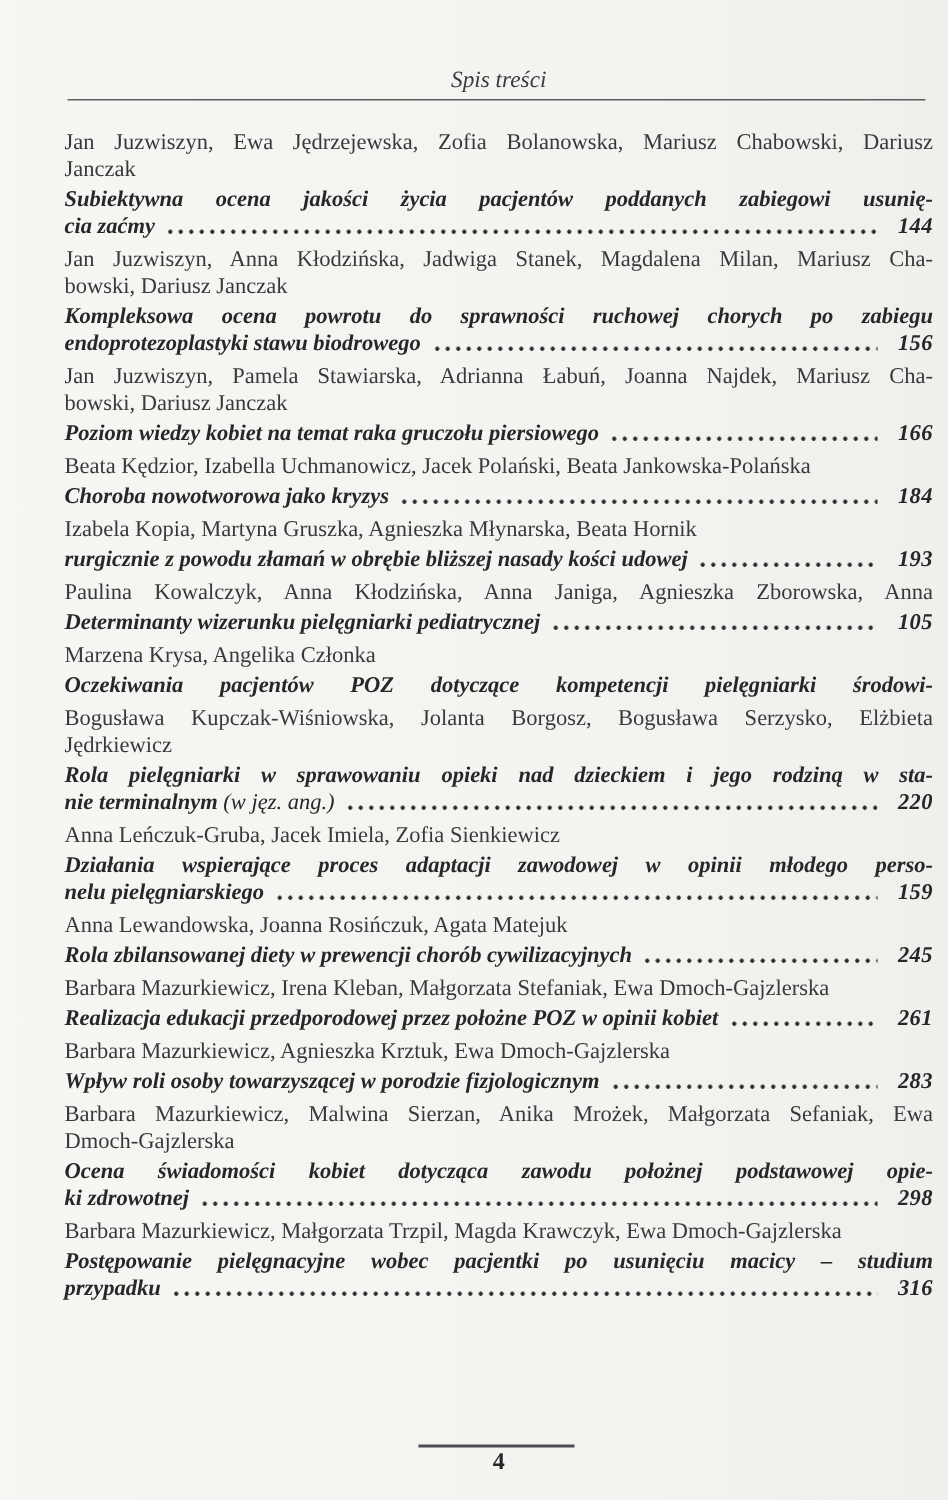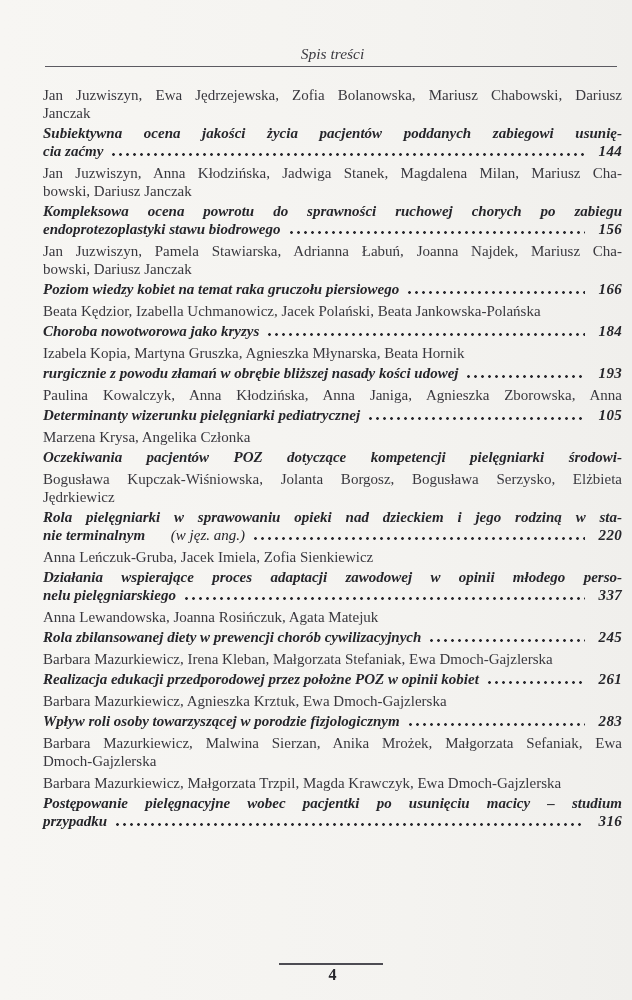--- a/index.html
+++ b/index.html
@@ -29,21 +29,21 @@
   .a-line.fill { text-align:justify; text-align-last:justify; }
   .t-block { margin-top:2px;font-style:italic; }
   .t-line {
     font-weight:bold; font-size:15px; line-height:18px; color:#26262b;
     text-align:justify; text-align-last:justify;
   }
   .t-last {
     display:flex; align-items:baseline;
     font-weight:bold; font-size:15px; line-height:18px; color:#26262b;
   }
-  .t-norm { font-weight:normal; white-space:pre;margin-left:22px; }
+  .t-norm { font-weight:normal; white-space:pre; }
   .leader {
     flex:1 1 8px; min-width:8px; align-self:stretch;
     margin:0 10px 0 7px;
     background-image:radial-gradient(circle at 3.5px 1.5px, #2a292e 1.2px, rgba(0,0,0,0) 1.55px);
     background-size:7px 3px;
     background-repeat:repeat-x;
     background-position:left bottom 4px;
   }
   .pg { min-width:27px; text-align:right; font-weight:bold; letter-spacing:0.3px; }
   .footer-rule {
@@ -146,21 +146,21 @@
           </div>
         </div>
       </div>
       <div class="entry">
         <div class="a-line">Anna Leńczuk-Gruba, Jacek Imiela, Zofia Sienkiewicz</div>
         <div class="t-block">
           <div class="t-line">Działania wspierające proces adaptacji zawodowej w opinii młodego perso-</div>
           <div class="t-last">
             <span>nelu pielęgniarskiego</span>
             <span class="leader"></span>
-            <span class="pg">337</span>
+            <span class="pg">159</span>
           </div>
         </div>
       </div>
       <div class="entry">
         <div class="a-line">Anna Lewandowska, Joanna Rosińczuk, Agata Matejuk</div>
         <div class="t-block">
           <div class="t-last">
             <span>Rola zbilansowanej diety w prewencji chorób cywilizacyjnych</span>
             <span class="leader"></span>
             <span class="pg">245</span>
@@ -183,20 +183,28 @@
           <div class="t-last">
             <span>Wpływ roli osoby towarzyszącej w porodzie fizjologicznym</span>
             <span class="leader"></span>
             <span class="pg">283</span>
           </div>
         </div>
       </div>
       <div class="entry">
         <div class="a-line fill">Barbara Mazurkiewicz, Malwina Sierzan, Anika Mrożek, Małgorzata Sefaniak, Ewa</div>
         <div class="a-line">Dmoch-Gajzlerska</div>
+        <div class="t-block">
+          <div class="t-line">Ocena świadomości kobiet dotycząca zawodu położnej podstawowej opie-</div>
+          <div class="t-last">
+            <span>ki zdrowotnej</span>
+            <span class="leader"></span>
+            <span class="pg">298</span>
+          </div>
+        </div>
       </div>
       <div class="entry">
         <div class="a-line">Barbara Mazurkiewicz, Małgorzata Trzpil, Magda Krawczyk, Ewa Dmoch-Gajzlerska</div>
         <div class="t-block">
           <div class="t-line">Postępowanie pielęgnacyjne wobec pacjentki po usunięciu macicy – studium</div>
           <div class="t-last">
             <span>przypadku</span>
             <span class="leader"></span>
             <span class="pg">316</span>
           </div>

